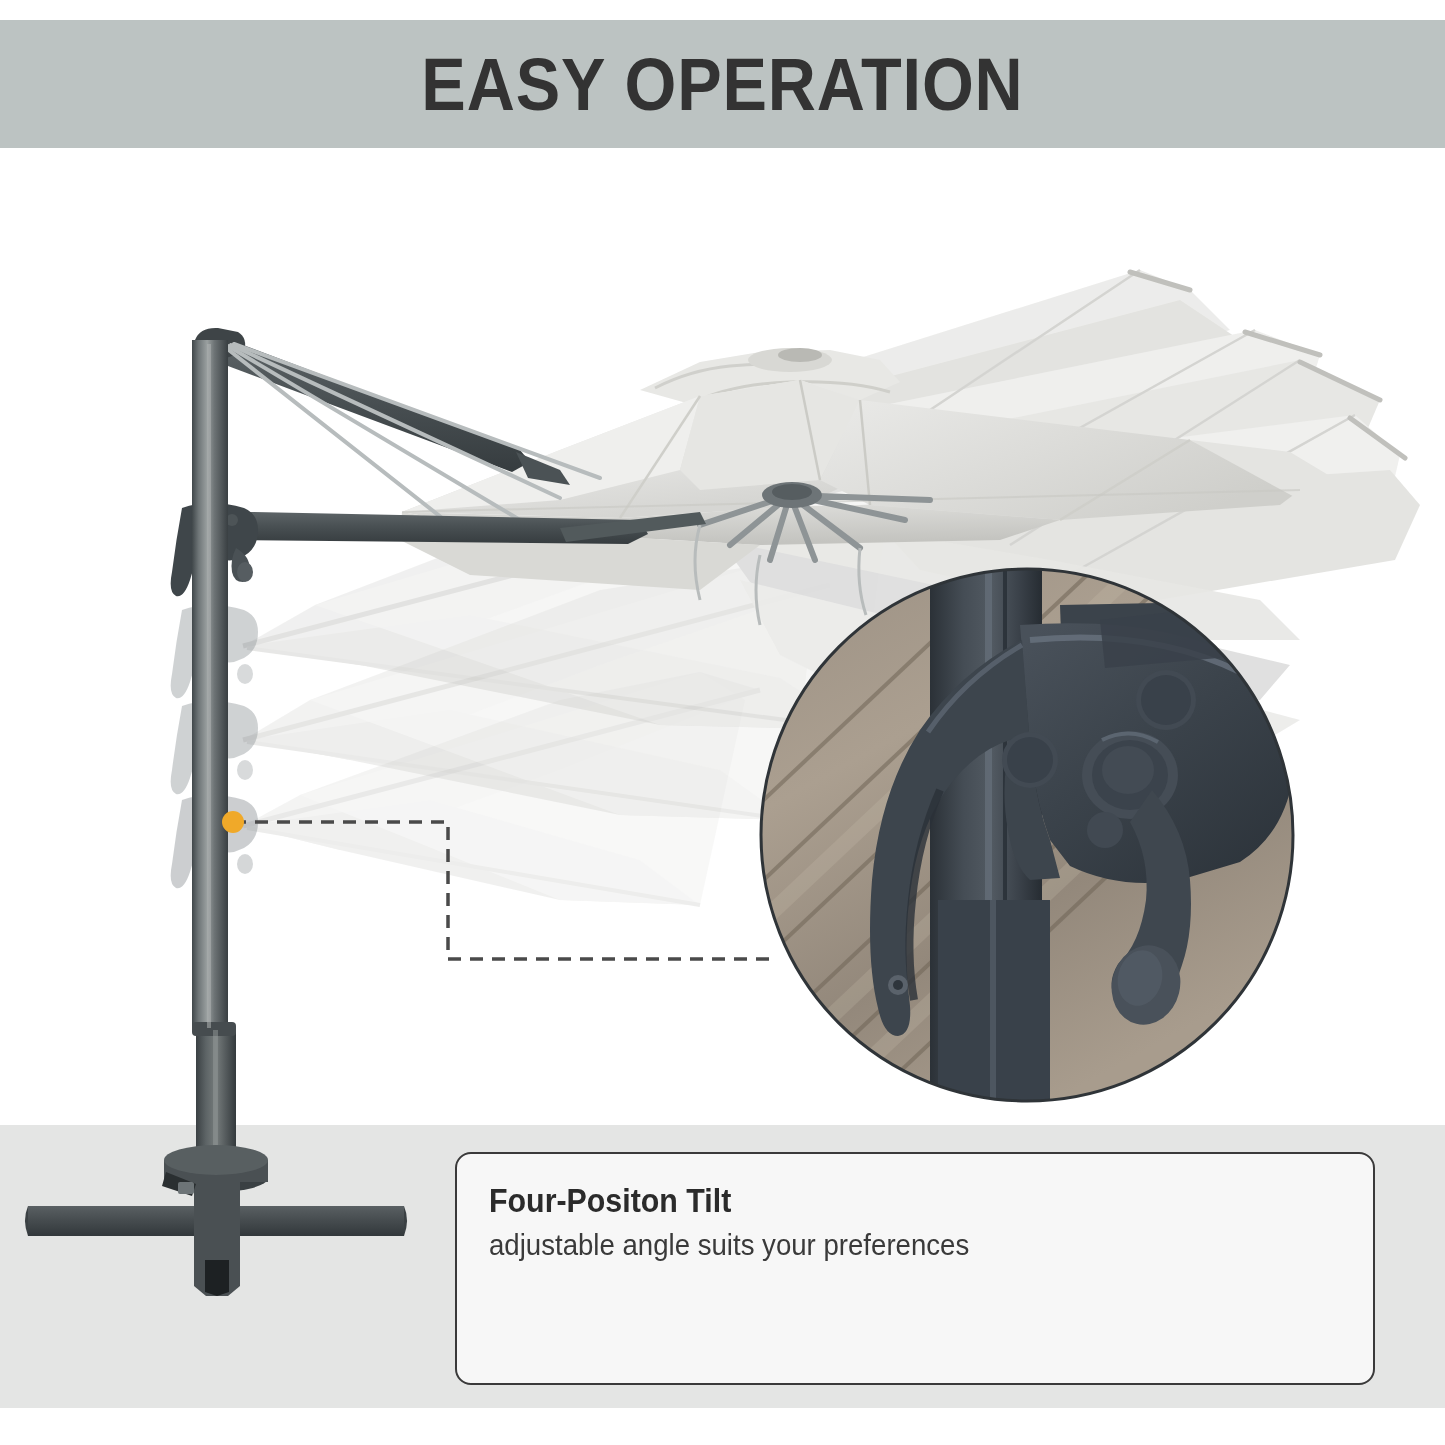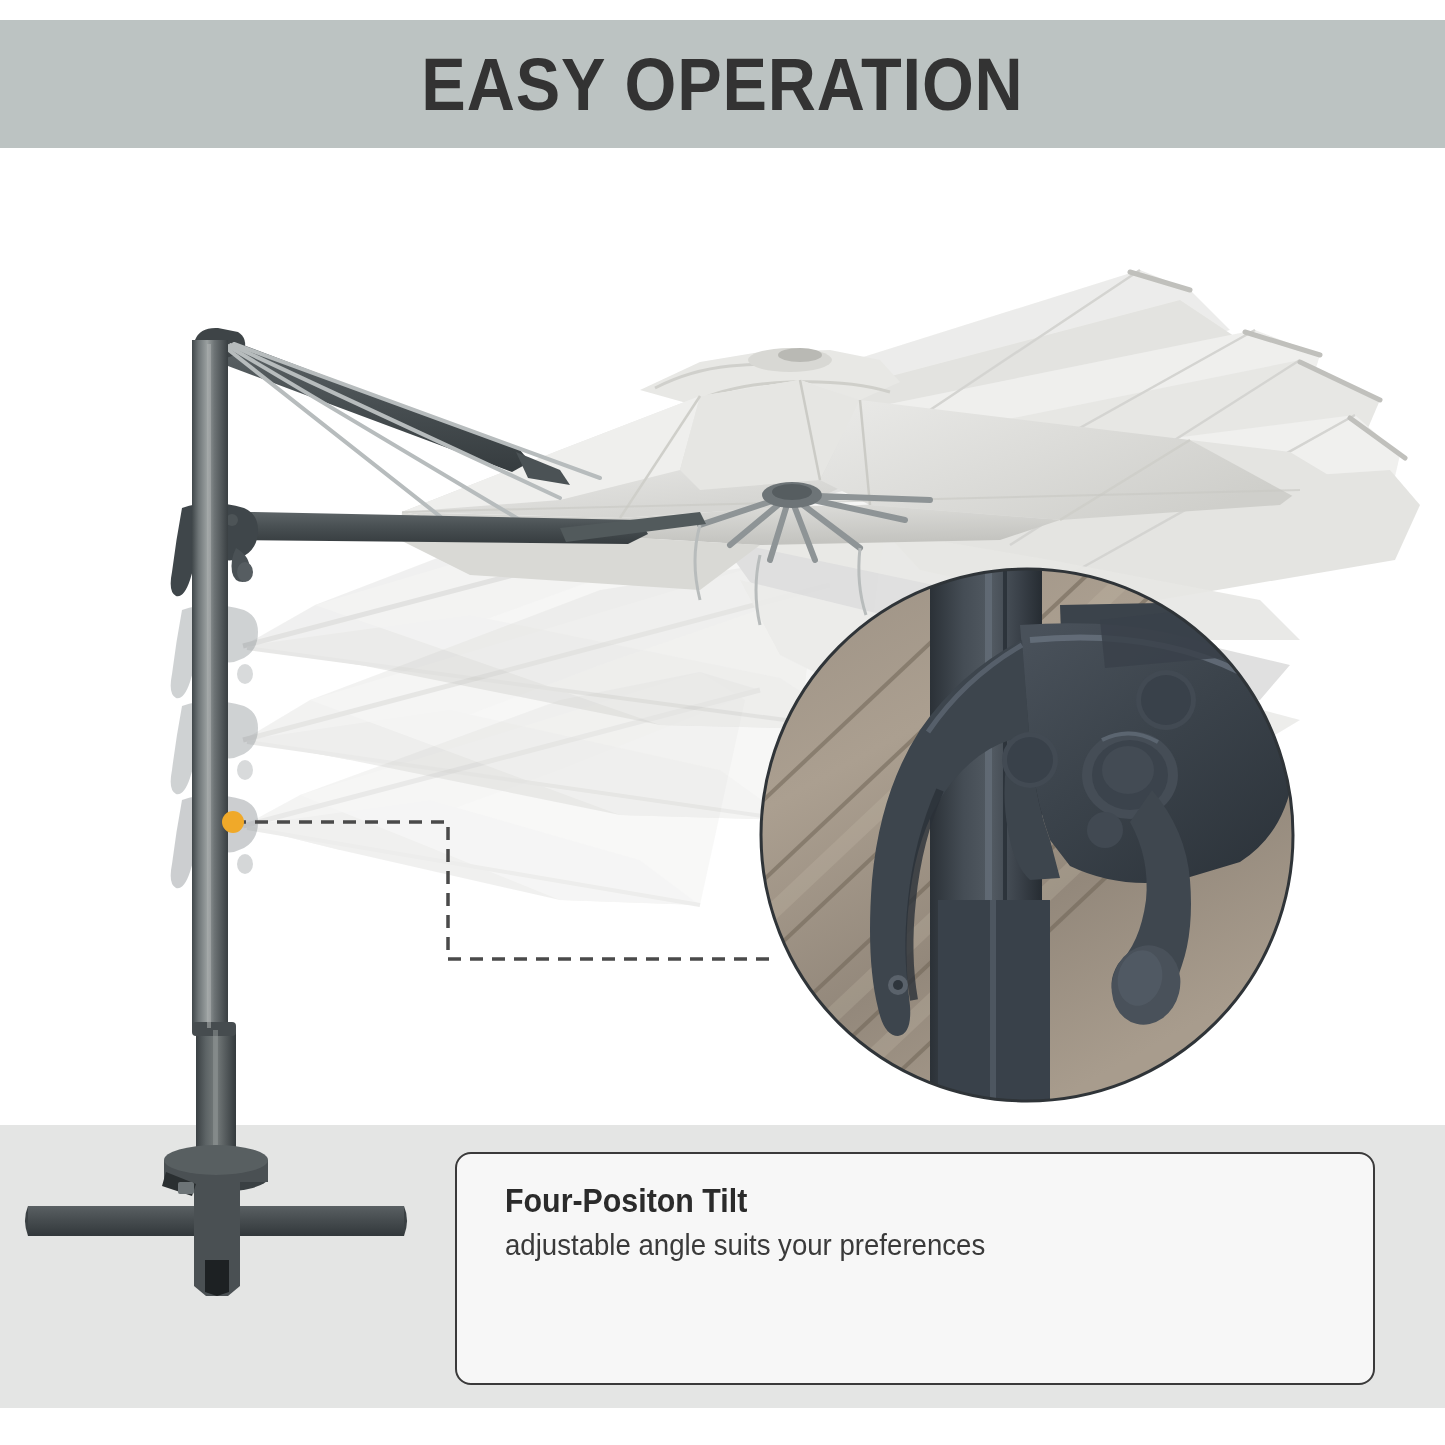--- a/index.html
+++ b/index.html
@@ -36,21 +36,21 @@
     background:#e4e5e4;
   }
 
   
   .feature-card{
     position:absolute;left:455px;top:1152px;width:920px;height:233px;
     background:#f7f7f7;
     border:2px solid #3a3a3a;
     border-radius:16px;
     box-sizing:border-box;
-    padding:28px 0 0 48px;
+    padding:28px 0 0 32px;
   }
   .feat-title{
     font-family:"Liberation Sans", sans-serif;
     font-weight:bold;font-size:33px;color:#2b2b2b;
     transform:scaleX(0.92);transform-origin:left center;
     white-space:nowrap;margin:0;
   }
   .feat-sub{
     font-family:"Liberation Sans", sans-serif;
     font-weight:normal;font-size:30px;color:#3a3a3a;

